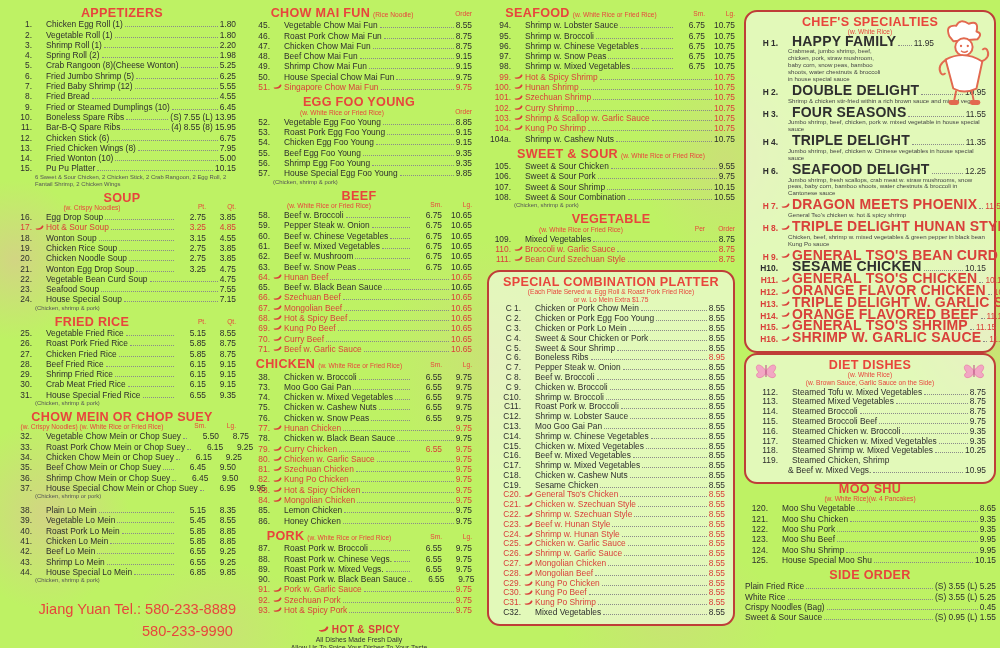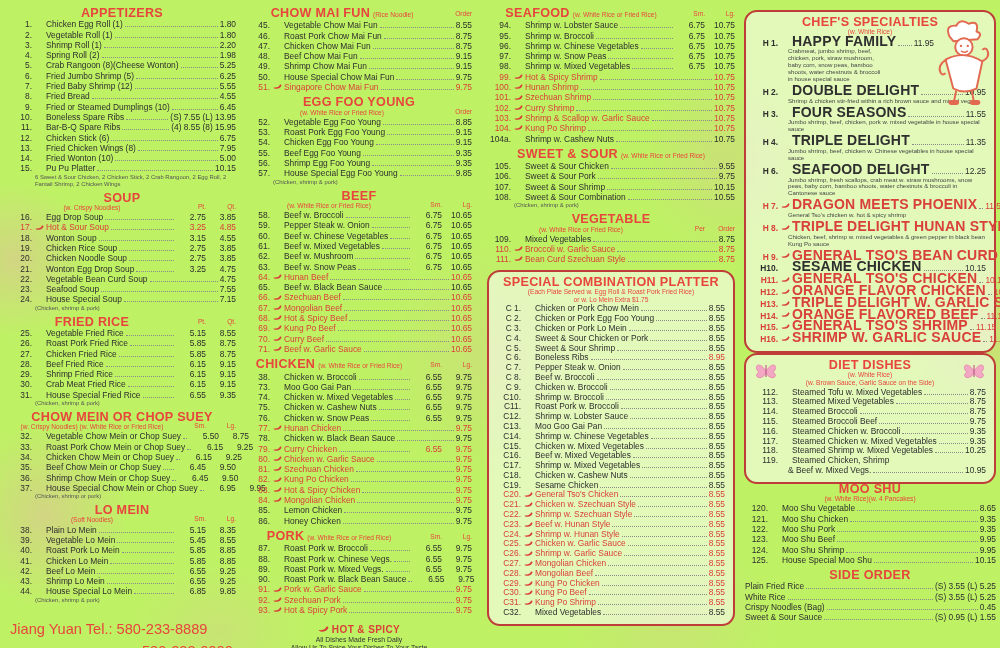--- a/index.html
+++ b/index.html
@@ -37,21 +37,21 @@
   .pred{color:#d9403a;}
   .note{font-size:5.9px;color:#555;line-height:6.9px;margin:0 0 2px 27px;}
   .desc{font-size:6.1px;color:#454545;line-height:6.9px;margin:0 0 3px 34px;}
   .sec-chef .nm{font-weight:bold;font-size:14px;letter-spacing:.2px;}
   .sec-chef .num{font-weight:bold;}
   .sec-chef .rline{line-height:10.6px;}
   .boxed .rline{line-height:9.8px;}
   .tight{padding-right:52px;}
   .ind{width:33px;flex:none;}
   .phone{color:#e8453c;margin-top:14px;font-size:14.6px;line-height:22px;}
-  .phone1{margin-left:2px;}
+  .phone1{margin-left:20px;text-align:right;}
   .phone2{margin-left:134px;}
   .spicynote{text-align:center;margin-top:10px;color:#333;}
   .spicynote .t{color:#d9403a;font-weight:bold;font-size:10px;letter-spacing:.4px;}
   .spicynote .t .pep-svg{width:11px;height:7px;display:inline-block;margin-right:3px;}
   .spicynote .l{font-size:6.9px;line-height:8.6px;}
   .chef-art{position:absolute;top:5px;right:3px;width:58px;height:94px;}
   .bfly{position:absolute;width:24px;height:24px;top:4px;}
   .bfly.left{left:8px;}
   .bfly.right{right:8px;}
 </style>
@@ -460,27 +460,20 @@
               <span class="nm">House Special Chow Mein or Chop Suey</span>
               <span class="leader"></span>
               <span class="price w">6.95</span>
               <span class="price w">9.95</span>
             </div>
             <div class="note">(Chicken, shrimp or pork)</div>
           </div>
         </div>
       </div>
       <div class="section">
-        <div class="sec-head">
-          <div class="sec-line"><span class="sec-title">LO MEIN</span></div>
-          <div class="sec-line sec-sub pad2"><span>(Soft Noodles)</span><span class="sec-cols">
-              <span class="cw">Sm.</span>
-              <span class="cw">Lg.</span>
-            </span></div>
-        </div>
         <div class="items">
           <div class="row">
             <div class="rline">
               <span class="num">38.</span>
               <span class="pepbox"></span>
               <span class="nm">Plain Lo Mein</span>
               <span class="leader"></span>
               <span class="price w">5.15</span>
               <span class="price w">8.35</span>
             </div>

